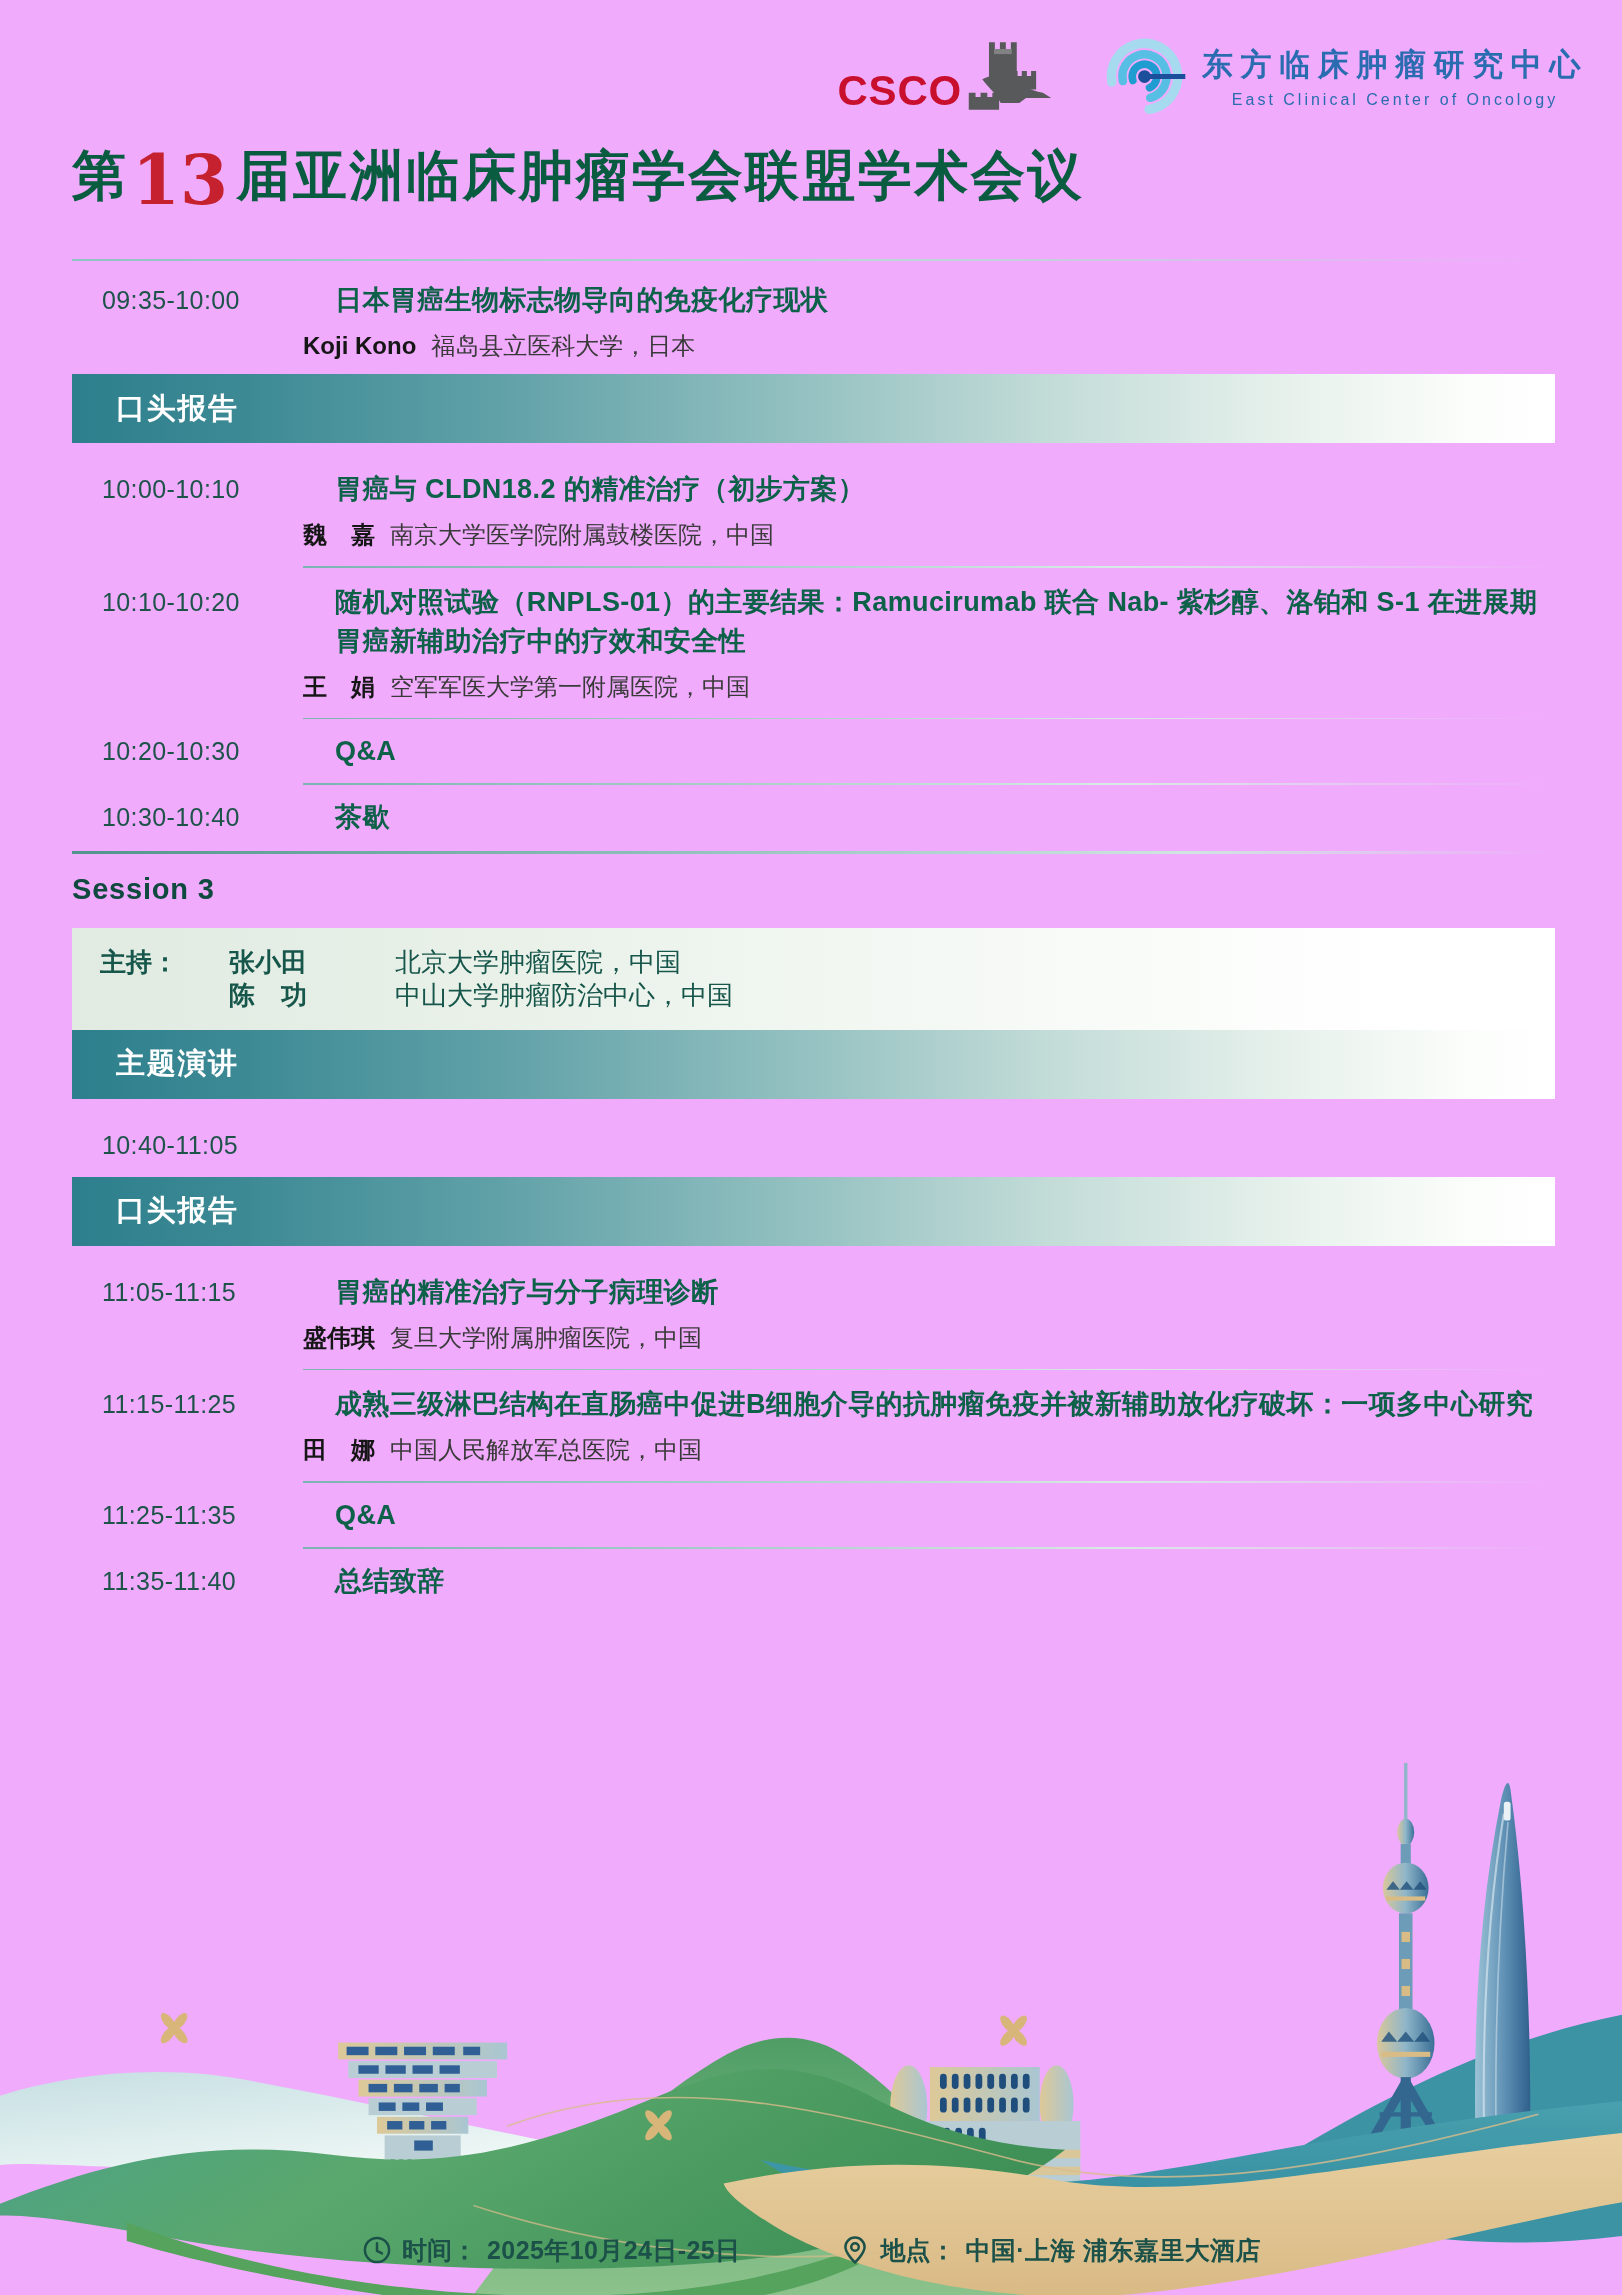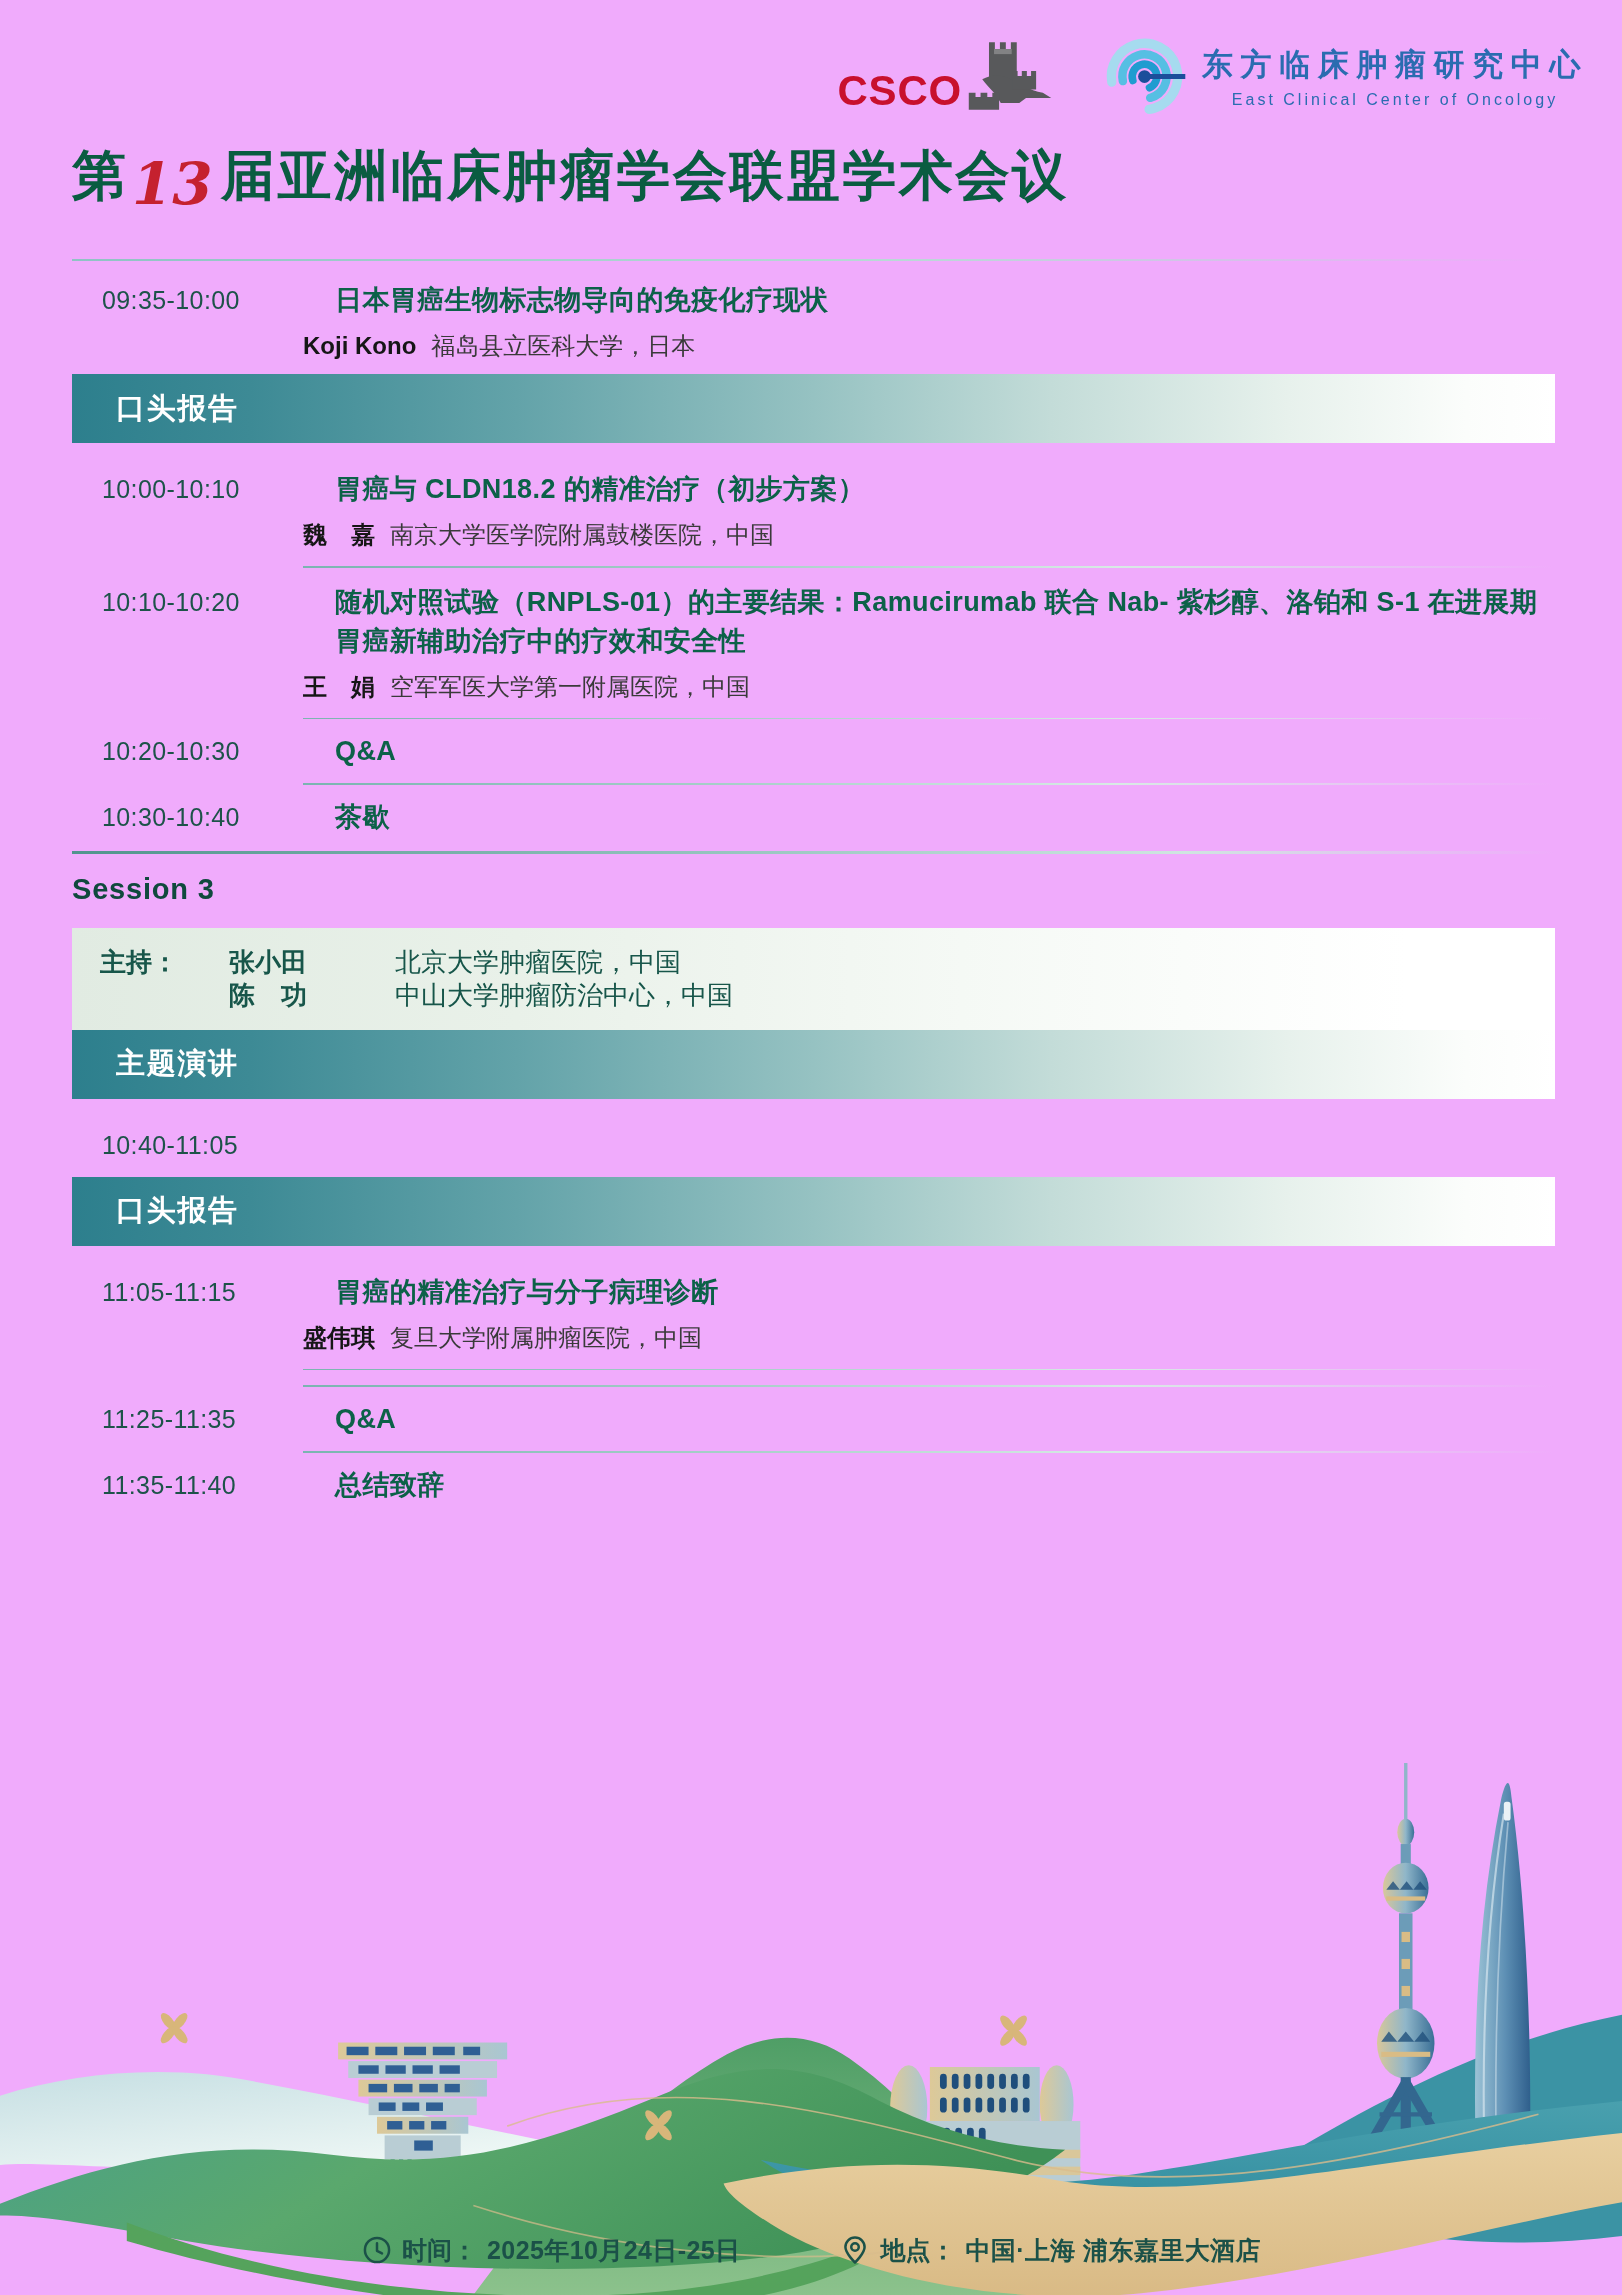--- a/index.html
+++ b/index.html
@@ -9,21 +9,21 @@
   
   .header { position:absolute; top:32px; right:35px; display:flex; align-items:center; gap:44px; }
   .csco-logo { position:relative; display:flex; align-items:flex-end; }
   .csco-text { font-size:42px; font-weight:900; color:#c8102e; letter-spacing:0.8px; font-style:normal; line-height:1; padding-bottom:8.5px; }
   .ecco-logo { display:flex; align-items:center; gap:15px; }
   .ecco-text-zh { font-family:"Liberation Serif","DejaVu Serif",serif; font-size:31px; font-weight:700; color:#2a6cb0; letter-spacing:7.6px; white-space:nowrap; }
   .ecco-text-en { font-size:16px; color:#2a6cb0; letter-spacing:3px; margin-top:5px; white-space:nowrap;text-align:center; }
 
   
   .main-title { position:absolute; top:142px; left:72px; width:1483px; color:#0a5c41; font-weight:bold; font-size:54px; letter-spacing:2.5px; display:flex; align-items:flex-end; line-height:1.25; }
-  .main-title .num { font-family:"DejaVu Serif","Liberation Serif",serif; font-style:italic; font-weight:bold; font-size:58px; color:#c5212f; line-height:0.85; padding:0 8.5px 0 3.4px; letter-spacing:0; }
+  .main-title .num { font-family:"DejaVu Serif","Liberation Serif",serif; font-weight:bold; font-size:69px; color:#c5212f; line-height:0.85; padding:0 8.5px 0 3.4px; letter-spacing:0; }
   .title-rule { position:absolute; top:259px; left:72px; width:1483px; height:1.7px;
     background:linear-gradient(90deg,#8fc2c4 0%,#b9d9d6 55%,rgba(255,255,255,0) 100%); }
 
   
   .schedule { position:absolute; top:281px; left:72px; width:1483px; }
   .row { display:flex; align-items:flex-start; }
   .time { flex:none; width:231px; padding-left:30px; font-size:25px; color:#1d5349; line-height:39px; letter-spacing:0.4px; }
   .main-col { flex:1; max-width:1251px; }
   .talk-title { font-size:27px; font-weight:bold; color:#0c6148; line-height:39px; letter-spacing:0.4px;margin-left:32px; }
   .speaker-line { margin-top:10px; font-size:24px; line-height:32px; color:#3a3a3a; }
@@ -179,20 +179,29 @@
       <div class="time">11:05-11:15</div>
       <div class="main-col">
         <div class="talk-title">胃癌的精准治疗与分子病理诊断</div>
         <div class="speaker-line">
           <span class="name">盛伟琪</span><span>复旦大学附属肿瘤医院，中国</span>
         </div>
       </div>
     </div>
     <div class="divider"></div>
 
+    <div class="row">
+      <div class="time">11:15-11:25</div>
+      <div class="main-col">
+        <div class="talk-title">成熟三级淋巴结构在直肠癌中促进B细胞介导的抗肿瘤免疫并被新辅助放化疗破坏：一项多中心研究</div>
+        <div class="speaker-line">
+          <span class="name">田　娜</span><span>中国人民解放军总医院，中国</span>
+        </div>
+      </div>
+    </div>
     <div class="divider"></div>
 
     <div class="row simple-row">
       <div class="time">11:25-11:35</div>
       <div class="main-col">
           <div class="talk-title">Q&amp;A</div>
         </div>
     </div>
     <div class="divider"></div>
 

